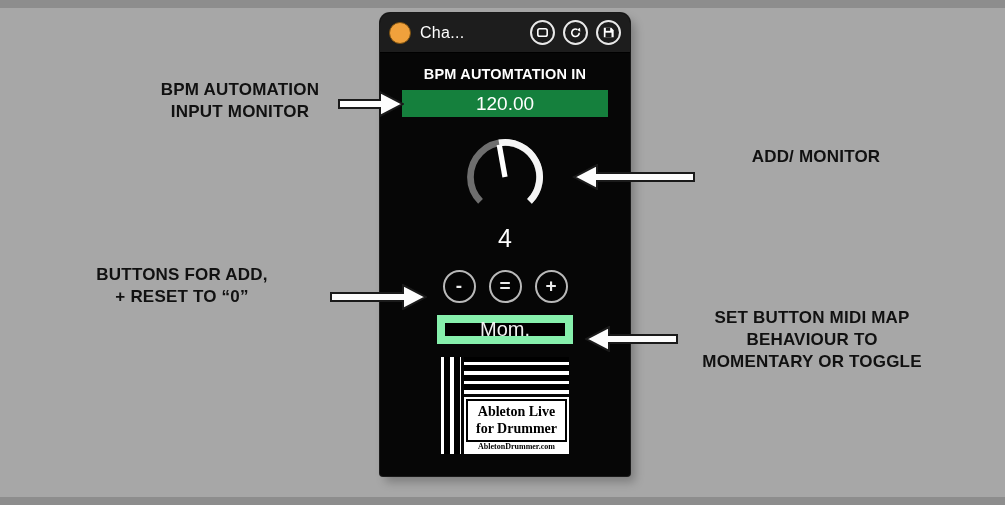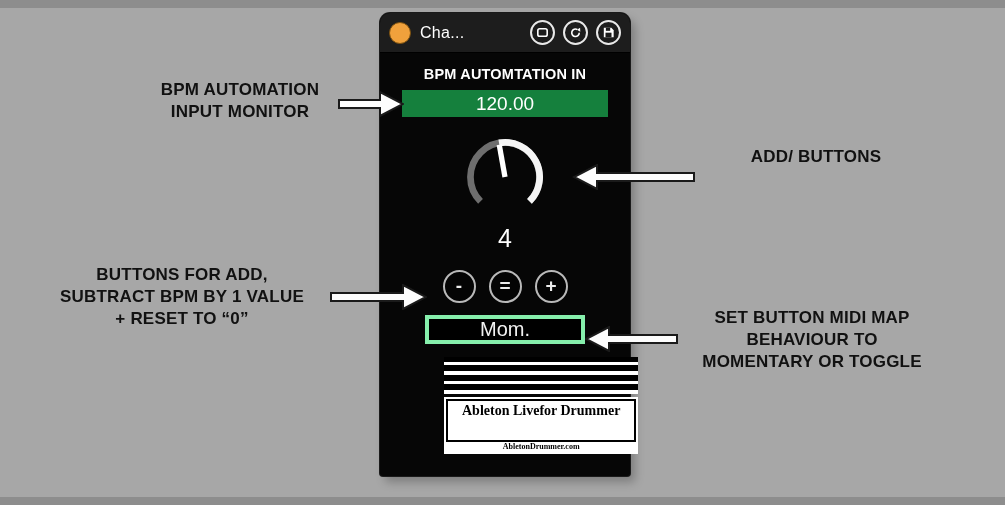--- a/index.html
+++ b/index.html
@@ -25,34 +25,34 @@
 
   .bpm-label { margin-top:13px; color:#fff; font-weight:bold; font-size:14.5px; letter-spacing:0.2px; }
   .bpm-box { margin-top:8px; width:206px; height:27px; background:#15803d; color:#fff;
              font-size:19px; display:flex; align-items:center; justify-content:center; cursor:text; }
   .dial-wrap { margin-top:11px; width:96px; height:96px; cursor:pointer; }
   .dial-value { color:#fff; font-size:25px; margin-top:0px; }
   .btn-row { margin-top:17px; display:flex; gap:13px; }
   .rbtn { width:33px; height:33px; border-radius:50%; border:2.5px solid #b9b9b9; background:#040404;
           color:#ececec; font-size:19px; font-weight:bold; display:flex; align-items:center;
           justify-content:center; cursor:pointer; padding-bottom:2px; }
-  .mode-box { margin-top:12px; width:160px; height:29px; border:4px solid #86efac; background:#000;
+  .mode-box { margin-top:12px; width:136px; height:29px; border:8px solid #86efac; background:#000;
               color:#f2f2f2; font-size:20px; display:flex; align-items:center; justify-content:center; cursor:pointer; }
 
   
   .logo { margin-top:13px; width:128px; height:97px; display:flex; }
   .logo-vstripes { width:42px; height:100%; margin-right:3px;
                    background:repeating-linear-gradient(90deg, #fff 0 3.5px, #000 3.5px 9.5px); }
   .logo-right { flex:1; display:flex; flex-direction:column; }
   .logo-hstripes { height:37px; margin-bottom:3px;
                    background:repeating-linear-gradient(0deg, #fff 0 3.5px, #000 3.5px 9.5px); }
   .logo-tb { flex:1; background:#fff; padding:2px; display:flex; flex-direction:column;
              font-family:"Liberation Serif", serif; color:#000; }
-  .logo-tb-inner { border:2px solid #000; flex:1; display:flex; flex-direction:row;
-                   justify-content:center; text-align:center; padding:1px 14px; }
+  .logo-tb-inner { border:2px solid #000; flex:1; display:flex; flex-direction:column;
+                   justify-content:center; text-align:center; padding:1px 8px; }
   .logo-line { font-size:14px; font-weight:600; line-height:1.25; white-space:nowrap; }
   .logo-site { font-size:8px; font-weight:bold; text-align:center; line-height:1.3; white-space:nowrap; }
 
   
   .ann { position:absolute; color:#111; font-weight:bold; font-size:17px; line-height:1.3;
          text-align:center; letter-spacing:0.2px; }
   .ann span { display:block; }
   .ann-monitor { left:120px; top:79px; width:240px; }
   .ann-dial { left:696px; top:146px; width:240px; }
   .ann-buttons { left:32px; top:264px; width:300px; }
@@ -128,29 +128,28 @@
 
   <div class="ann ann-monitor">
     <span>BPM AUTOMATION</span>
     <span>INPUT MONITOR</span>
   </div>
   <svg class="arrow" style="left:338px; top:91px;" width="66" height="26">
     <polygon points="1,9 42,9 42,1 65,13 42,25 42,17 1,17" fill="#fdfdfd" stroke="#1a1a1a" stroke-width="2"></polygon>
   </svg>
 
   <div class="ann ann-dial">
-    <span>ADD/ BUTTONS</span>
+    <span>ADD/ MONITOR</span>
   </div>
   <svg class="arrow" style="left:572px; top:164px;" width="123" height="26">
     <polygon points="122,9 25,9 25,1 2,13 25,25 25,17 122,17" fill="#fdfdfd" stroke="#1a1a1a" stroke-width="2"></polygon>
   </svg>
 
   <div class="ann ann-buttons">
     <span>BUTTONS FOR ADD,</span>
-    <span>SUBTRACT BPM BY 1 VALUE</span>
     <span>+ RESET TO “0”</span>
   </div>
   <svg class="arrow" style="left:330px; top:284px;" width="97" height="26">
     <polygon points="1,9 73,9 73,1 96,13 73,25 73,17 1,17" fill="#fdfdfd" stroke="#1a1a1a" stroke-width="2"></polygon>
   </svg>
 
   <div class="ann ann-mode">
     <span>SET BUTTON MIDI MAP</span>
     <span>BEHAVIOUR TO</span>
     <span>MOMENTARY OR TOGGLE</span>

